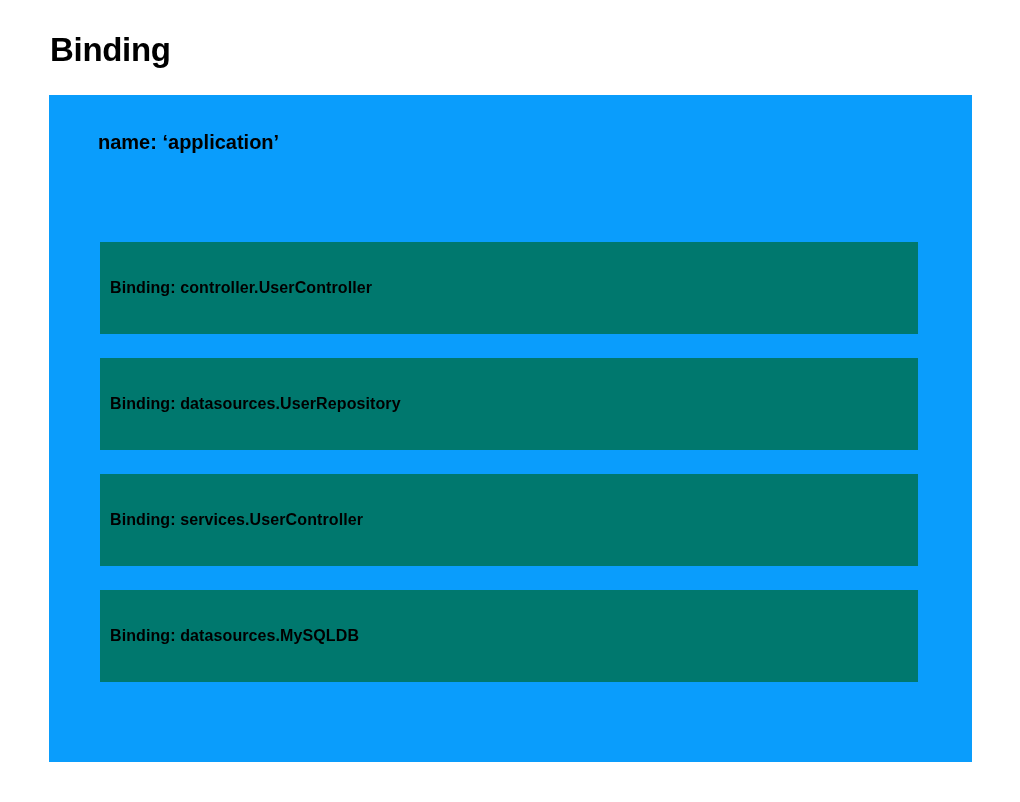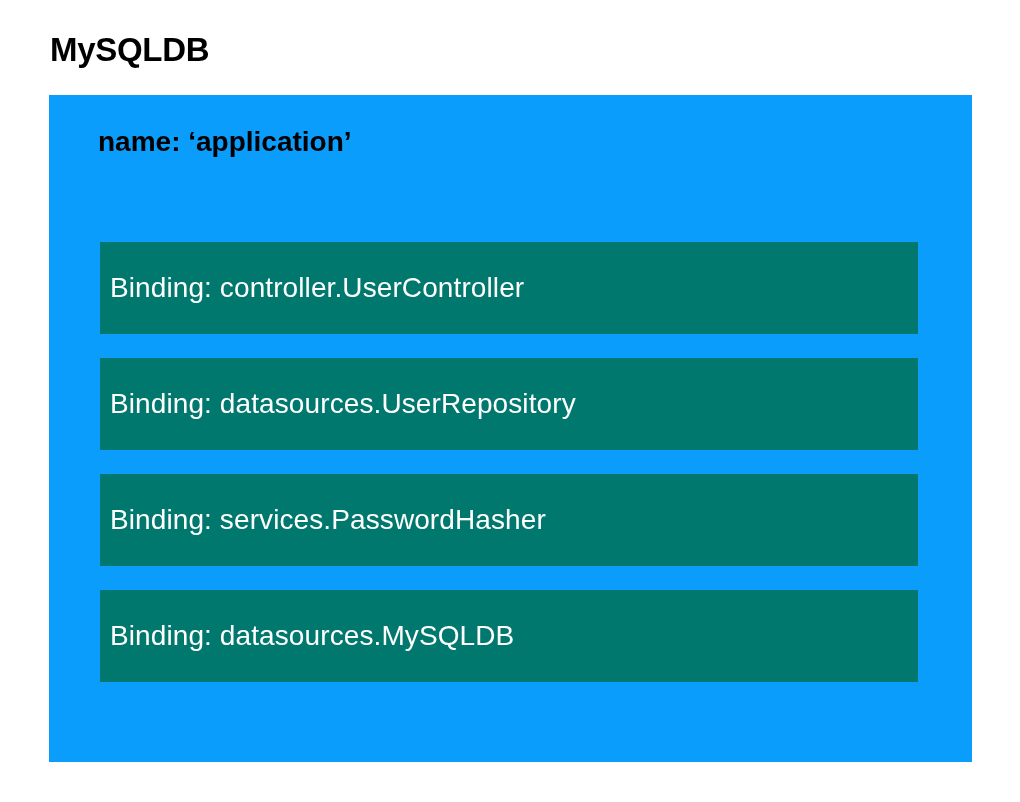--- a/index.html
+++ b/index.html
@@ -44,21 +44,21 @@
     height: 667px;
     background: #0a9dfc;
     box-sizing: border-box;
   }
 
   
   .context-props {
     position: absolute;
     left: 49px;
     top: 30px;
-    font-size: 28px;
+    font-size: 20px;
     font-weight: bold;
     color: #000000;
     line-height: 34px;
     white-space: nowrap;
   }
   .context-props .prop-line {
     display: block;
   }
 
   
@@ -79,52 +79,52 @@
   .binding-box:last-child {
     margin-bottom: 16px;
   }
   .binding-label {
     position: absolute;
     left: 10px;
     top: 0;
     height: 92px;
     display: flex;
     align-items: center;
-    font-size: 28px;
-    font-weight: normal;
-    color: #ffffff;
+    font-size: 16px;
+    font-weight: bold;
+    color: #000000;
     letter-spacing: 0.1px;
     white-space: nowrap;
   }
 </style>
 </head>
 <body>
 
 <div id="slide">
 
-  <div class="slide-title">MySQLDB</div>
+  <div class="slide-title">Binding</div>
 
   <div class="context-box">
 
     <div class="context-props">
       <span class="prop-line">name: ‘application’</span>
     </div>
 
     <div class="registry-list">
 
       <div class="binding-box">
         <span class="binding-label">Binding: controller.UserController</span>
       </div>
 
       <div class="binding-box">
         <span class="binding-label">Binding: datasources.UserRepository</span>
       </div>
 
       <div class="binding-box">
-        <span class="binding-label">Binding: services.PasswordHasher</span>
+        <span class="binding-label">Binding: services.UserController</span>
       </div>
 
       <div class="binding-box">
         <span class="binding-label">Binding: datasources.MySQLDB</span>
       </div>
 
     </div>
 
   </div>
 

